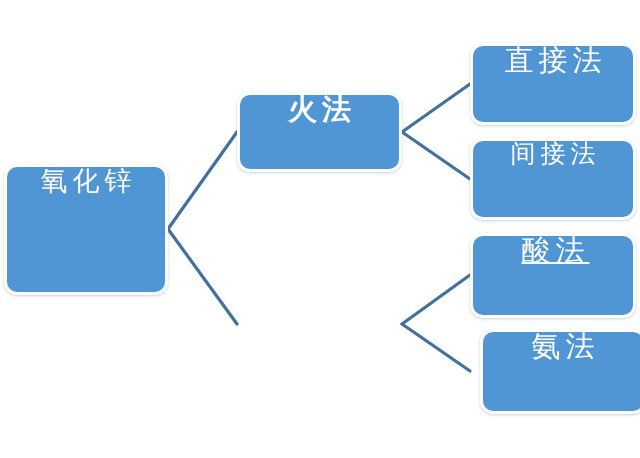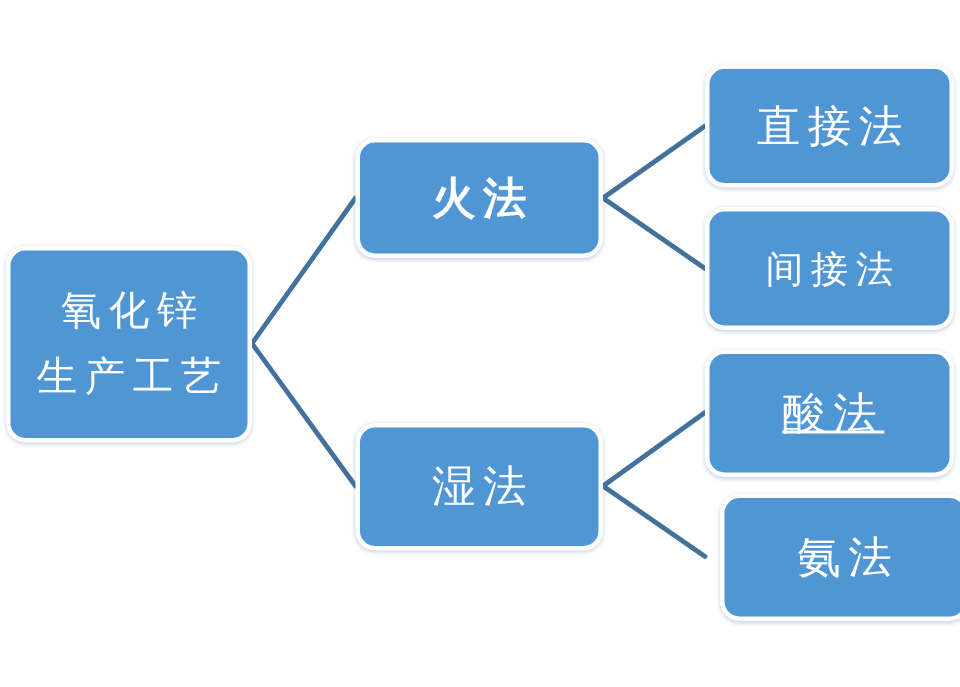--- a/index.html
+++ b/index.html
@@ -36,21 +36,21 @@
   .node {
     position: absolute;
     box-sizing: border-box;
     background: var(--node-fill);
     border: 3px solid var(--node-border);
     border-radius: 13px;
     color: var(--label-text);
     display: flex;
     flex-direction: column;
     align-items: center;
-    justify-content: center;
+    justify-content: flex-start;
     text-align: center;
     box-shadow: 0 1px 3px rgba(90, 130, 170, 0.35);
     letter-spacing: 5px;
     text-indent: 5px;
   }
   .node .node-line {
     line-height: 1.0;
   }
   .n-root {
     left: 4px;   top: 164px;  width: 164px; height: 131px;
@@ -73,30 +73,26 @@
     <line class="connector" x1="168" y1="229" x2="237" y2="132"></line>
     <line class="connector" x1="168" y1="229" x2="237" y2="324"></line>
     <line class="connector" x1="402" y1="132" x2="470" y2="84"></line>
     <line class="connector" x1="402" y1="132" x2="470" y2="179"></line>
     <line class="connector" x1="402" y1="324" x2="470" y2="275"></line>
     <line class="connector" x1="402" y1="324" x2="470" y2="371"></line>
   </svg>
 
   <div class="node n-root">
     <div class="node-line">氧化锌</div>
-    <div class="node-line">生产工艺</div>
   </div>
 
   <div class="node n-huofa">
     <span class="node-line">火法</span>
   </div>
 
-  <div class="node n-shifa">
-    <span class="node-line">湿法</span>
-  </div>
 
   <div class="node n-zhijie">
     <span class="node-line">直接法</span>
   </div>
 
   <div class="node n-jianjie">
     <span class="node-line">间接法</span>
   </div>
 
   <div class="node n-suanfa">

